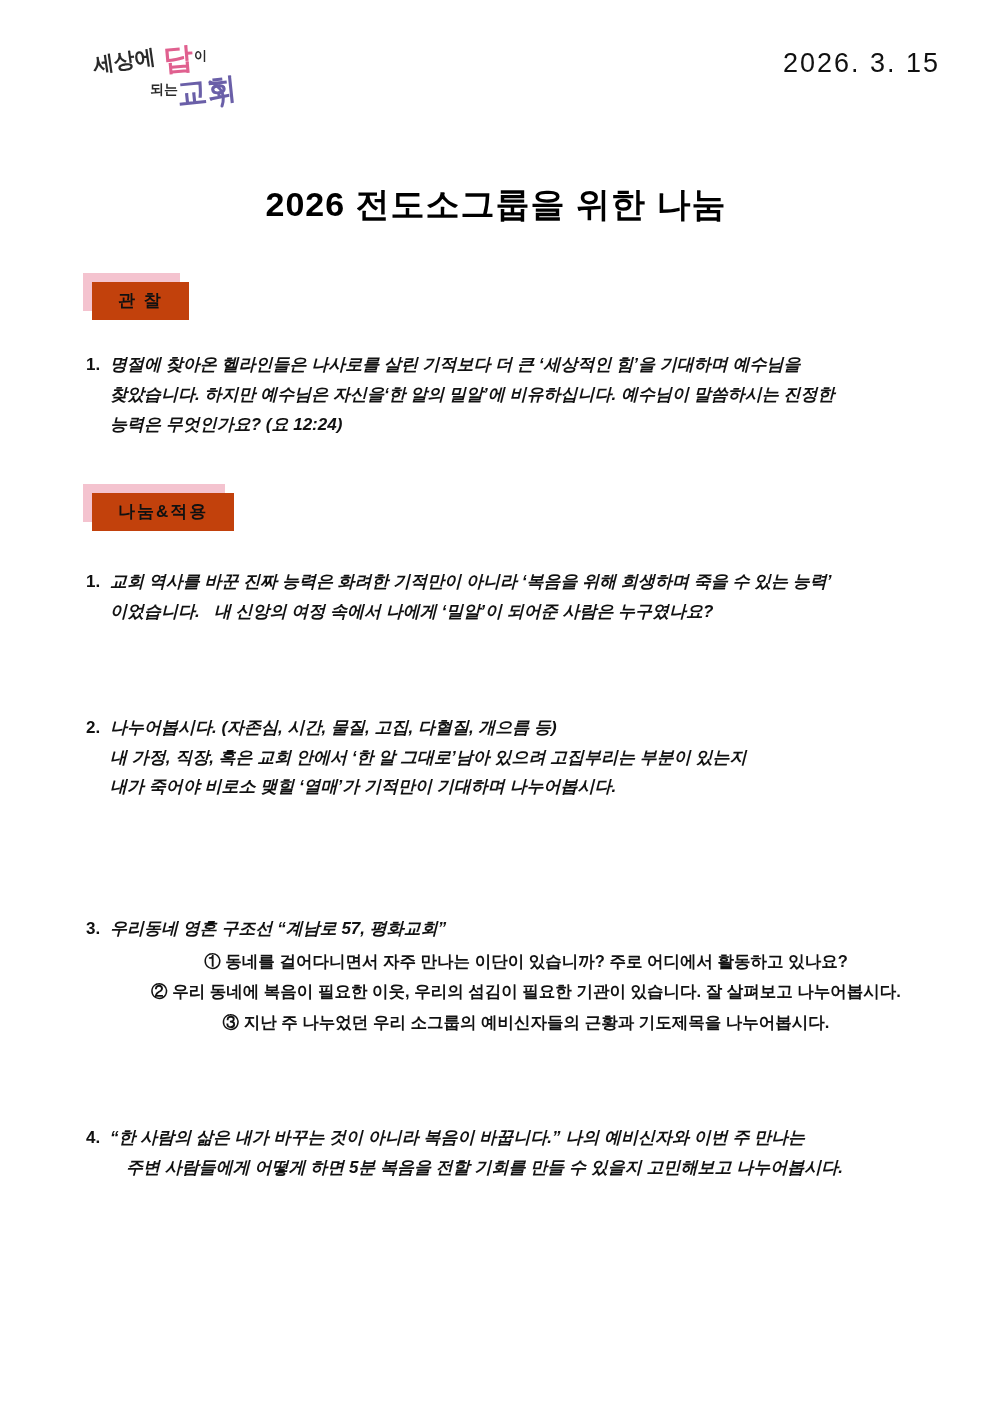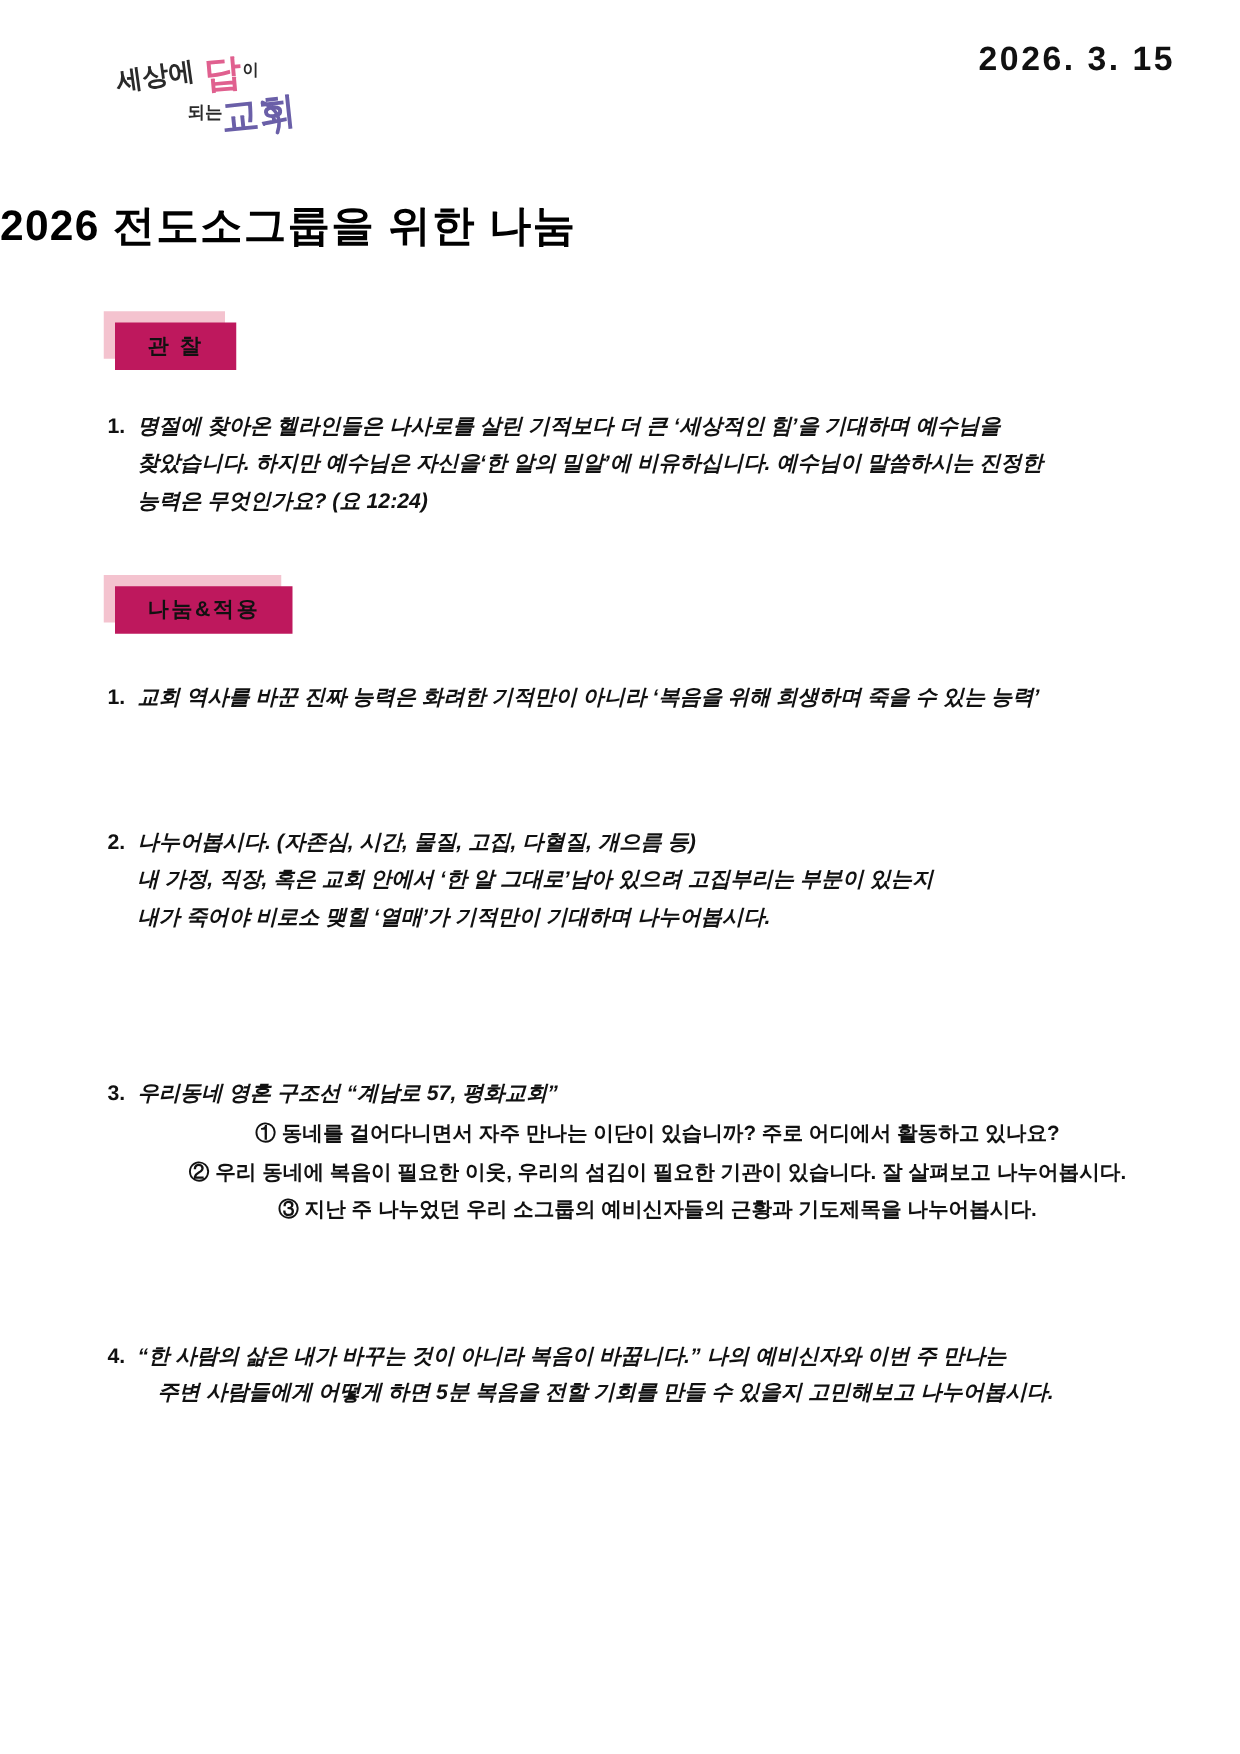--- a/index.html
+++ b/index.html
@@ -26,49 +26,50 @@
     left: 92px;
     top: 42px;
     width: 160px;
     height: 90px;
   }
   .logo svg { display: block; }
 
   .date {
     position: absolute;
     right: 52px;
-    top: 32px;
+    top: 48px;
     font-size: 27px;
-    font-weight: bold;
+    font-weight: normal;
     letter-spacing: 2px;
     color: #111;
     white-space: nowrap;
   }
 
   
   .doc-title {
+    text-align: center;
     font-size: 34px;
     font-weight: bold;
     letter-spacing: 1px;
-    margin-top: 18px;
+    margin-top: 42px;
     color: #000;
   }
 
   
   .section-tag {
     position: relative;
     display: inline-block;
     margin-left: 92px;
     margin-top: 54px;
     padding: 7px 26px 8px 26px;
     font-size: 17px;
     font-weight: bold;
     letter-spacing: 2px;
     color: #111;
-    background: #be185d;
+    background: #c2410c;
   }
   .section-tag::before {
     content: "";
     position: absolute;
     left: -9px;
     top: -9px;
     width: 100%;
     height: 100%;
     background: #f4c3cf;
     z-index: -1;
@@ -152,20 +153,21 @@
 <div class="tag-wrap">
   <div class="section-tag">나눔&amp;적용</div>
 </div>
 
 <div class="qa-block" style="margin-top:36px">
 
   <div class="q-item">
     <div class="q-num">1.</div>
     <div class="q-body">
       <span class="line">교회 역사를 바꾼 진짜 능력은 화려한 기적만이 아니라 ‘복음을 위해 희생하며 죽을 수 있는 능력’</span>
+      <span class="line">이었습니다.   내 신앙의 여정 속에서 나에게 ‘밀알’이 되어준 사람은 누구였나요?</span>
     </div>
   </div>
 
   <div class="gap-lg"></div>
 
   <div class="q-item">
     <div class="q-num">2.</div>
     <div class="q-body">
       <span class="line">나누어봅시다. (자존심, 시간, 물질, 고집, 다혈질, 개으름 등)</span>
       <span class="line">내 가정, 직장, 혹은 교회 안에서 ‘한 알 그대로’남아 있으려 고집부리는 부분이 있는지</span>

